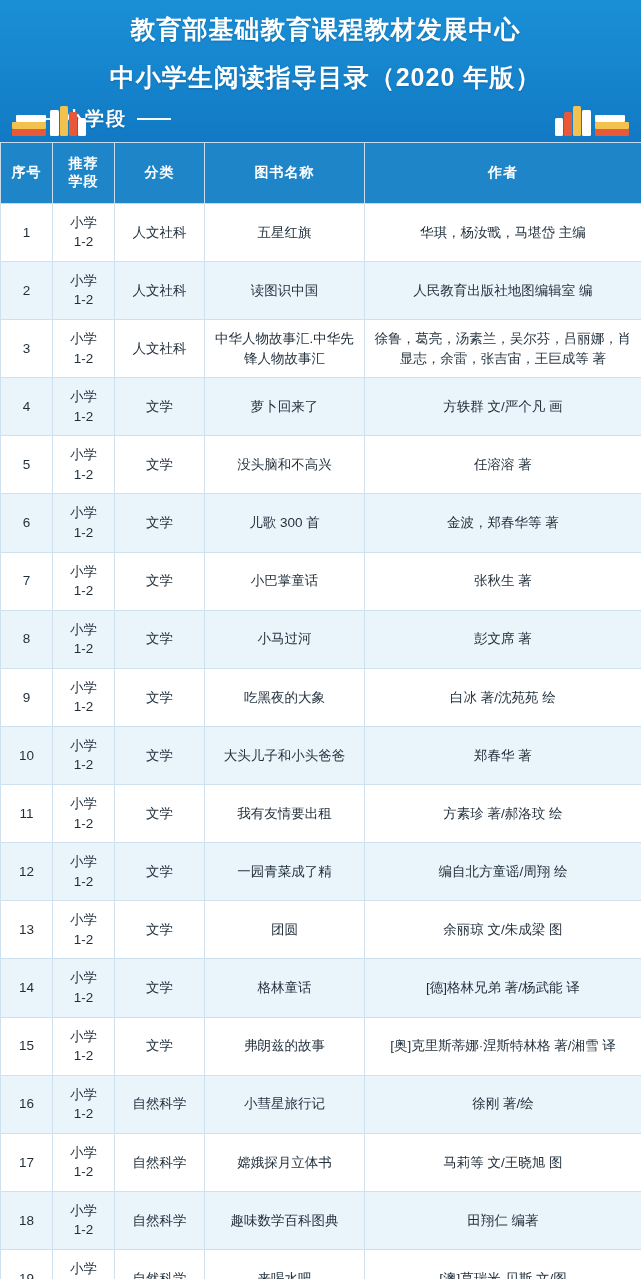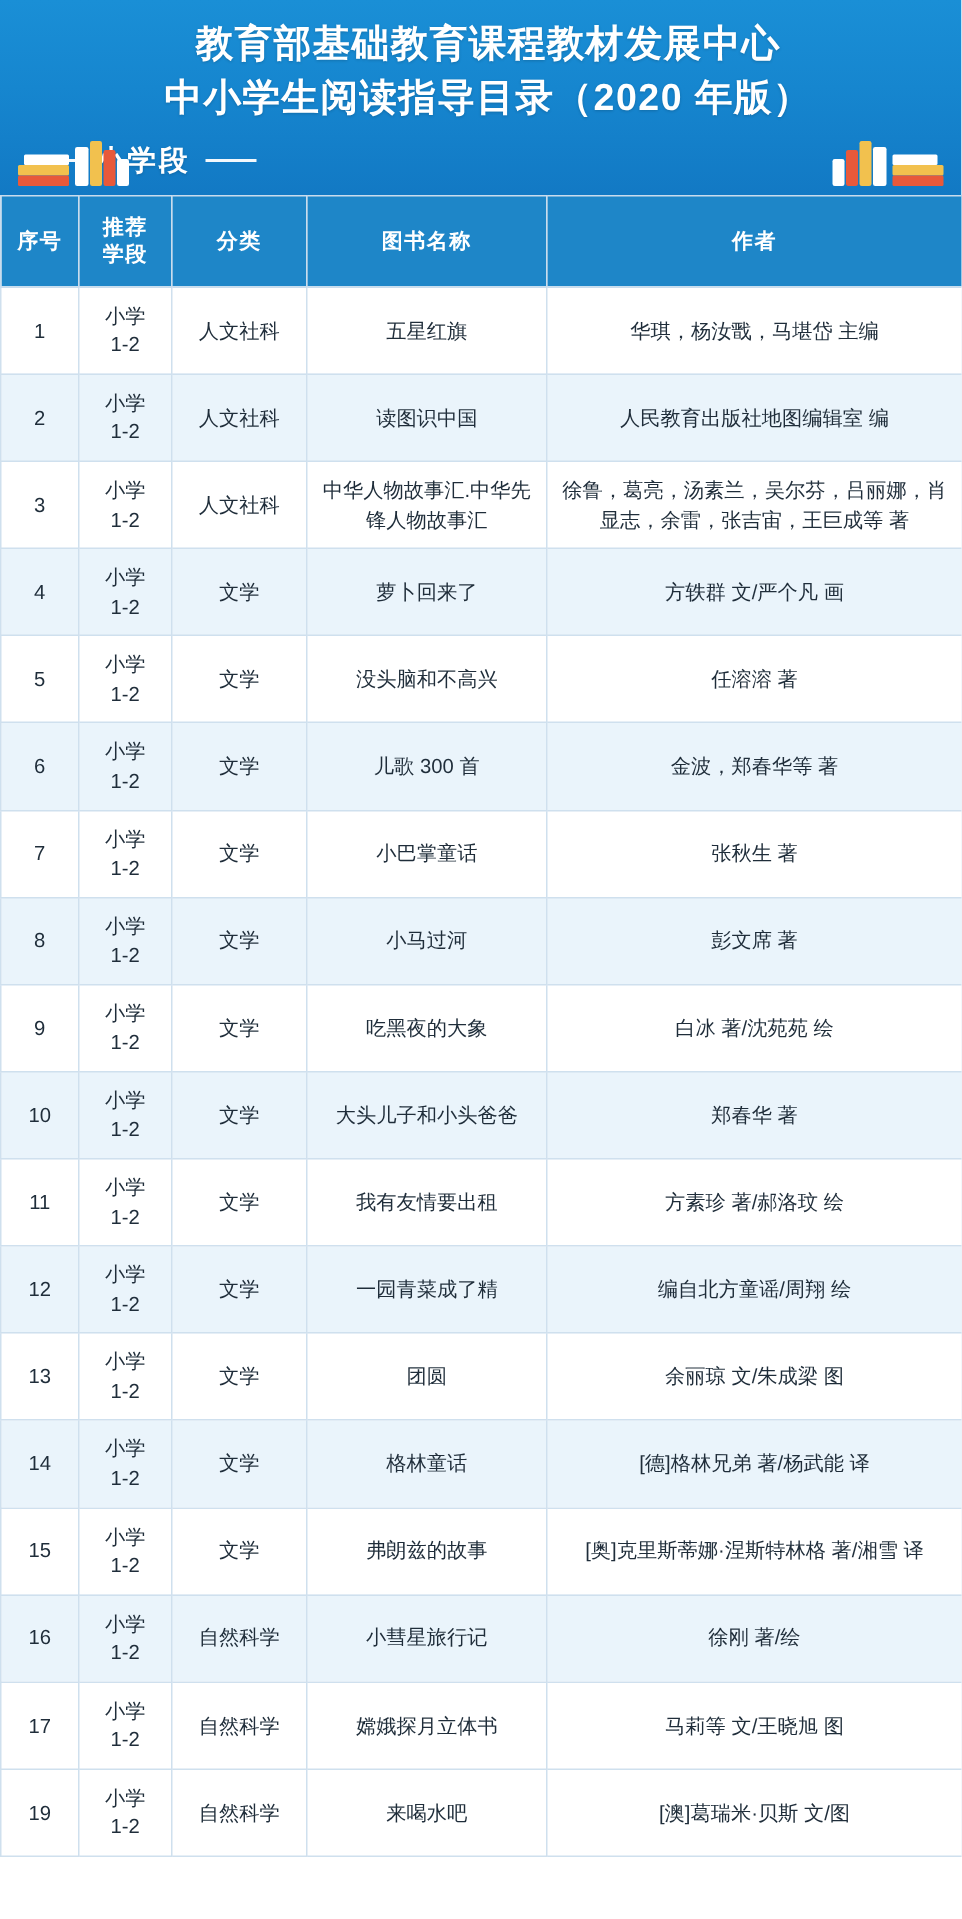--- a/index.html
+++ b/index.html
@@ -33,21 +33,21 @@
     letter-spacing: 1px;
     line-height: 1.25;
     text-shadow: 0 1px 2px rgba(0,0,0,0.18);
   }
   .banner-title-2 {
     font-size: 25px;
     font-weight: bold;
     color: #ffffff;
     letter-spacing: 1px;
     line-height: 1.3;
-    margin-top: 4px;
+    margin-top: 16px;
     text-shadow: 0 1px 2px rgba(0,0,0,0.18);
   }
   .banner-sub-wrap {
     margin-top: 12px;
     display: flex;
     align-items: center;
     justify-content: flex-start;
     gap: 10px;
   }
   .rule {
@@ -335,20 +335,30 @@
         <tr class="row-odd">
           <td class="c-no">17</td>
           <td class="c-stage">
             <div>小学</div>
             <div>1-2</div>
           </td>
           <td class="c-cat">自然科学</td>
           <td class="c-title">嫦娥探月立体书</td>
           <td class="c-author">马莉等 文/王晓旭 图</td>
         </tr>
+        <tr class="row-even">
+          <td class="c-no">18</td>
+          <td class="c-stage">
+            <div>小学</div>
+            <div>1-2</div>
+          </td>
+          <td class="c-cat">自然科学</td>
+          <td class="c-title">趣味数学百科图典</td>
+          <td class="c-author">田翔仁 编著</td>
+        </tr>
         <tr class="row-odd">
           <td class="c-no">19</td>
           <td class="c-stage">
             <div>小学</div>
             <div>1-2</div>
           </td>
           <td class="c-cat">自然科学</td>
           <td class="c-title">来喝水吧</td>
           <td class="c-author">[澳]葛瑞米·贝斯 文/图</td>
         </tr>

